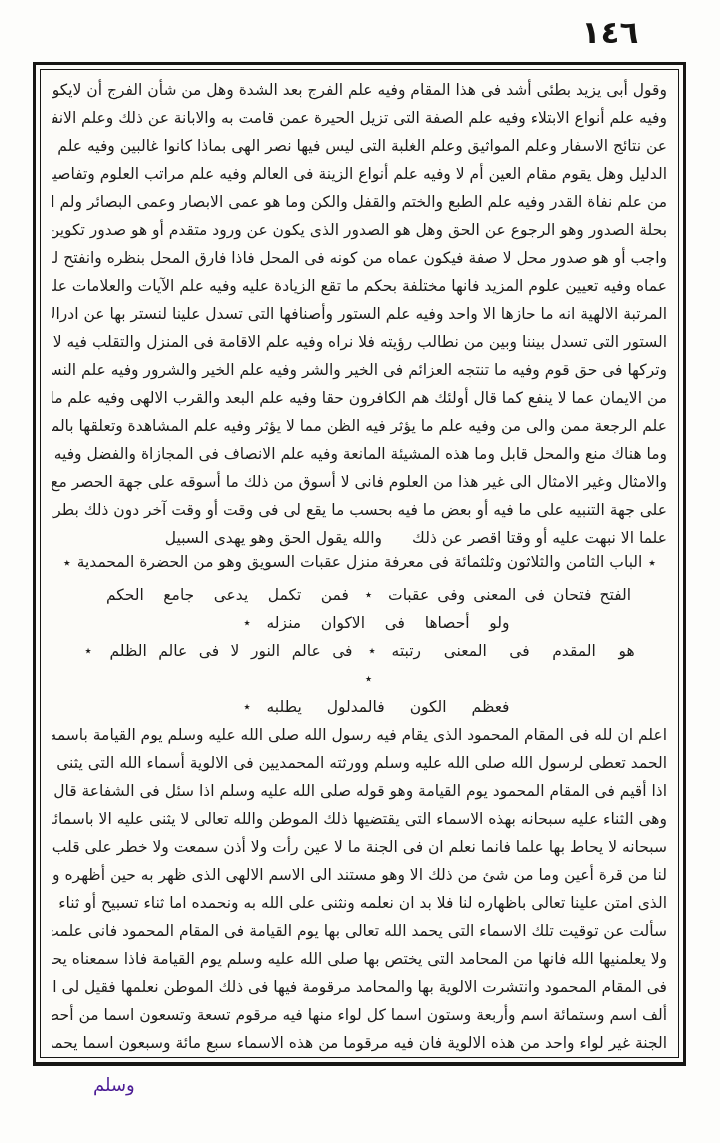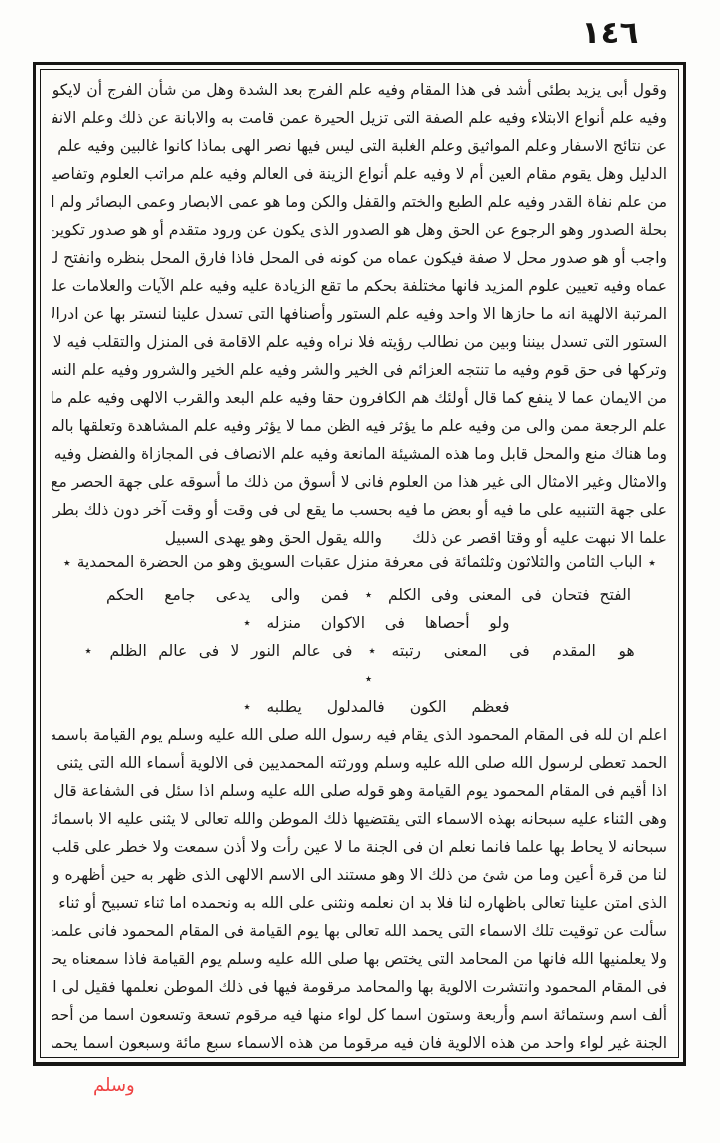--- a/index.html
+++ b/index.html
@@ -63,21 +63,21 @@
   }
   .hemistich{
     flex:0 0 243px;
     white-space:nowrap;overflow:hidden;
     text-align:justify;text-align-last:justify;
   }
   .verse-sep{flex:0 0 auto;margin:0 16px;font-size:13px;}
   .verse-tail{flex:0 0 auto;margin-right:18px;font-size:13px;}
   .catchword{
     position:absolute;top:1074px;left:93px;
-    direction:rtl;font-size:18px;color:#ef4444;
+    direction:rtl;font-size:18px;color:#4c1d95;
   }
 </style>
 </head>
 <body>
 
 <div class="page">
 
   <div class="page-number">١٤٦</div>
 
   <div class="frame">
@@ -102,23 +102,23 @@
       <div class="tl-tail">
         <span>علما الا نبهت عليه أو وقتا اقصر عن ذلك</span>
         <span>والله يقول الحق وهو يهدى السبيل</span>
       </div>
 
       <div class="chapter-heading">
         <span class="orn">٭</span><span>الباب الثامن والثلاثون وثلثمائة فى معرفة منزل عقبات السويق وهو من الحضرة المحمدية</span><span class="orn">٭</span>
       </div>
 
       <div class="verse">
-        <span class="hemistich">الفتح فتحان فى المعنى وفى الكلم</span>
+        <span class="hemistich">الفتح فتحان فى المعنى وفى عقبات</span>
         <span class="verse-sep">٭</span>
-        <span class="hemistich">فمن والى يدعى جامع الحكم</span>
+        <span class="hemistich">فمن تكمل يدعى جامع الحكم</span>
         <span class="verse-tail"></span>
       </div>
       <div class="verse">
         <span class="hemistich">ولو أحصاها فى الاكوان منزله</span>
         <span class="verse-sep">٭</span>
         <span class="verse-tail"></span>
       </div>
       <div class="verse">
         <span class="hemistich">هو المقدم فى المعنى رتبته</span>
         <span class="verse-sep">٭</span>

